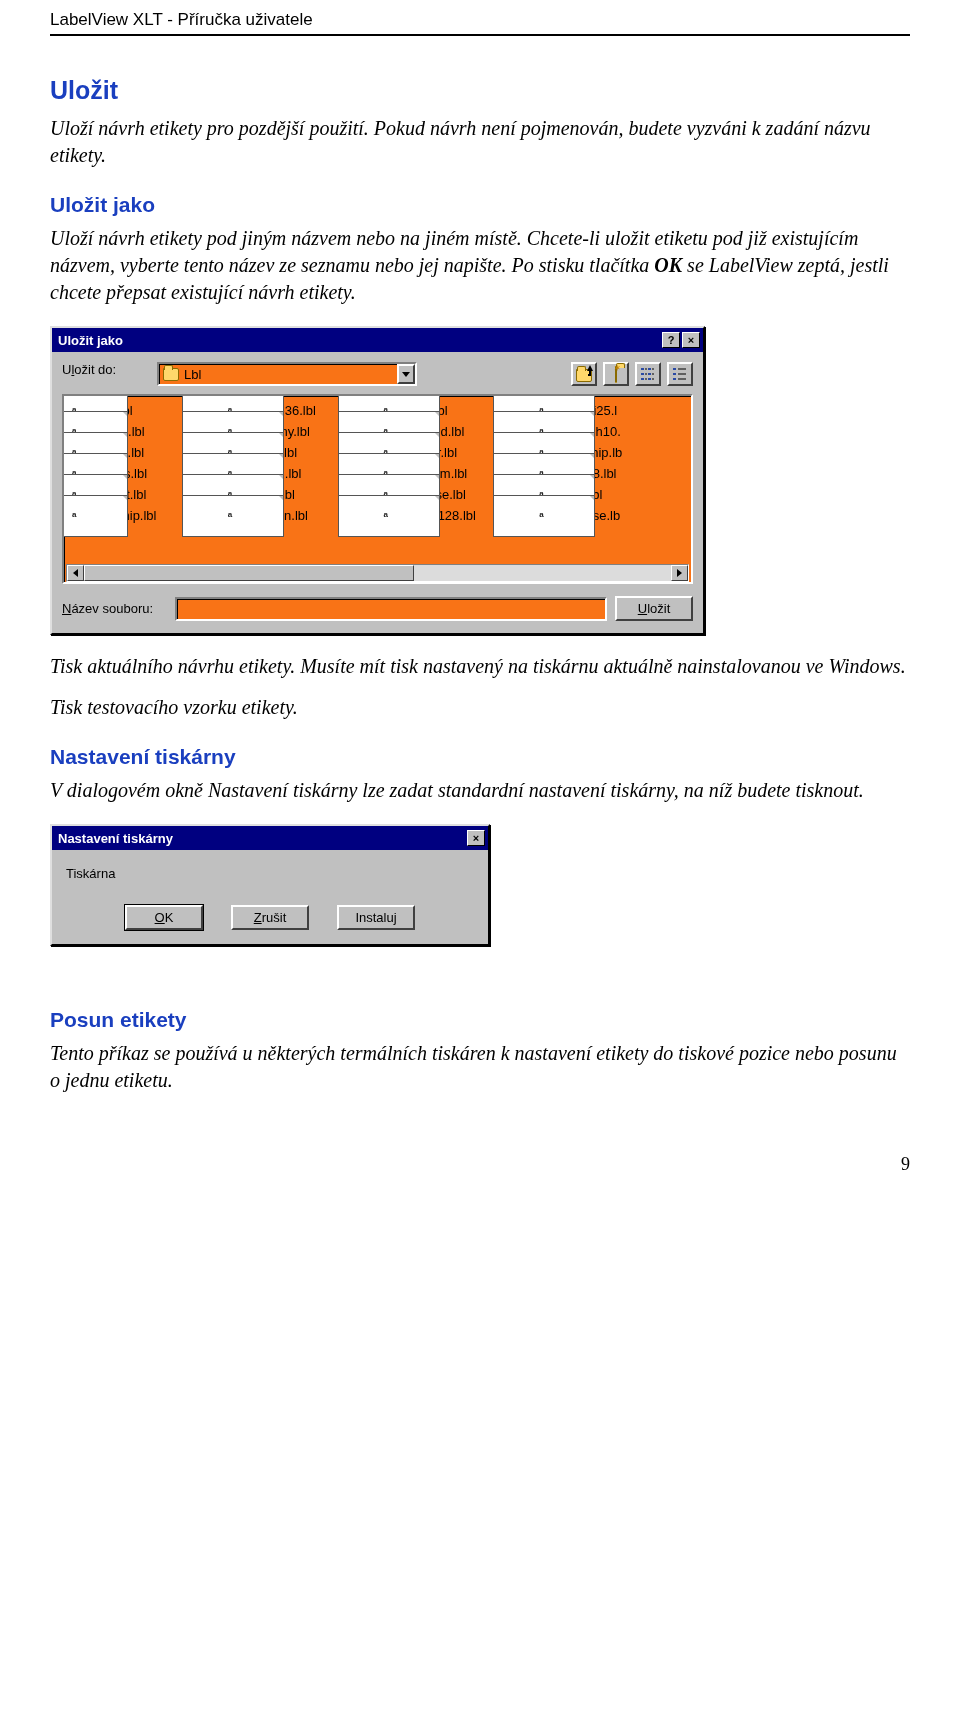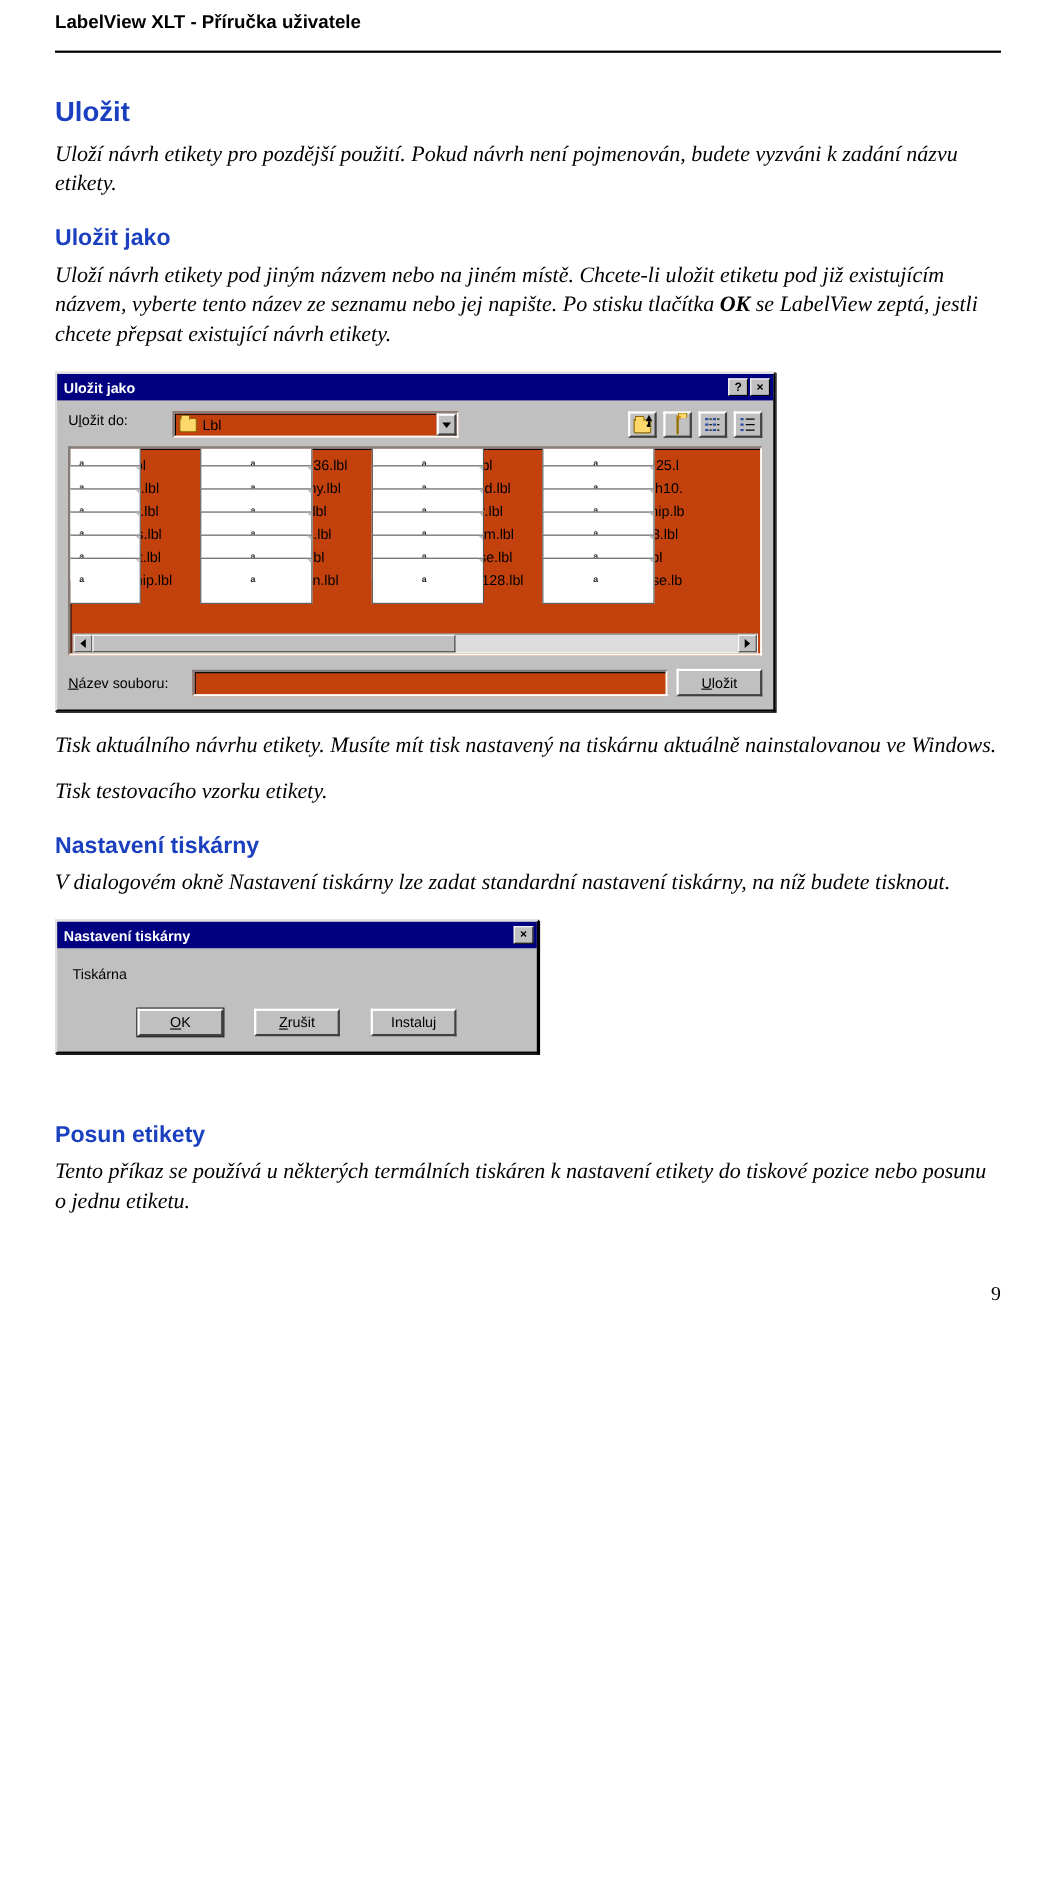--- a/index.html
+++ b/index.html
@@ -9,23 +9,23 @@
     font-family: "Times New Roman", Times, serif;
     background: #fff;
     color: #000;
     width: 960px;
   }
   .page {
     padding: 0 50px 40px 50px;
   }
   .header-line {
     font-family: Arial, Helvetica, sans-serif;
-    font-weight: bold;
+    font-weight: normal;
     font-size: 17px;
-    padding: 10px 0 16px 0;
+    padding: 10px 0 4px 0;
     border-bottom: 2px solid #000;
     margin-bottom: 40px;
   }
   h2.section {
     font-family: Arial, Helvetica, sans-serif;
     color: #1a3fbf;
     font-size: 25px;
     font-weight: bold;
     margin: 20px 0 10px 0;
   }
@@ -88,21 +88,21 @@
     font-weight: bold;
     font-size: 11px;
     line-height: 1;
   }
   .dlg-body { padding: 10px 10px 12px 10px; }
   .row { display: flex; align-items: flex-start; margin-bottom: 8px; }
   .lbl { width: 95px; }
   .underline { text-decoration: underline; }
 
   .sunken {
-    background: #c2410c;
+    background: #f97316;
     border: 2px solid;
     border-color: #808080 #fff #fff #808080;
     box-shadow: inset 1px 1px 0 #000;
   }
   .raised {
     background: #c0c0c0;
     border: 2px solid;
     border-color: #fff #404040 #404040 #fff;
   }
   .btn {

